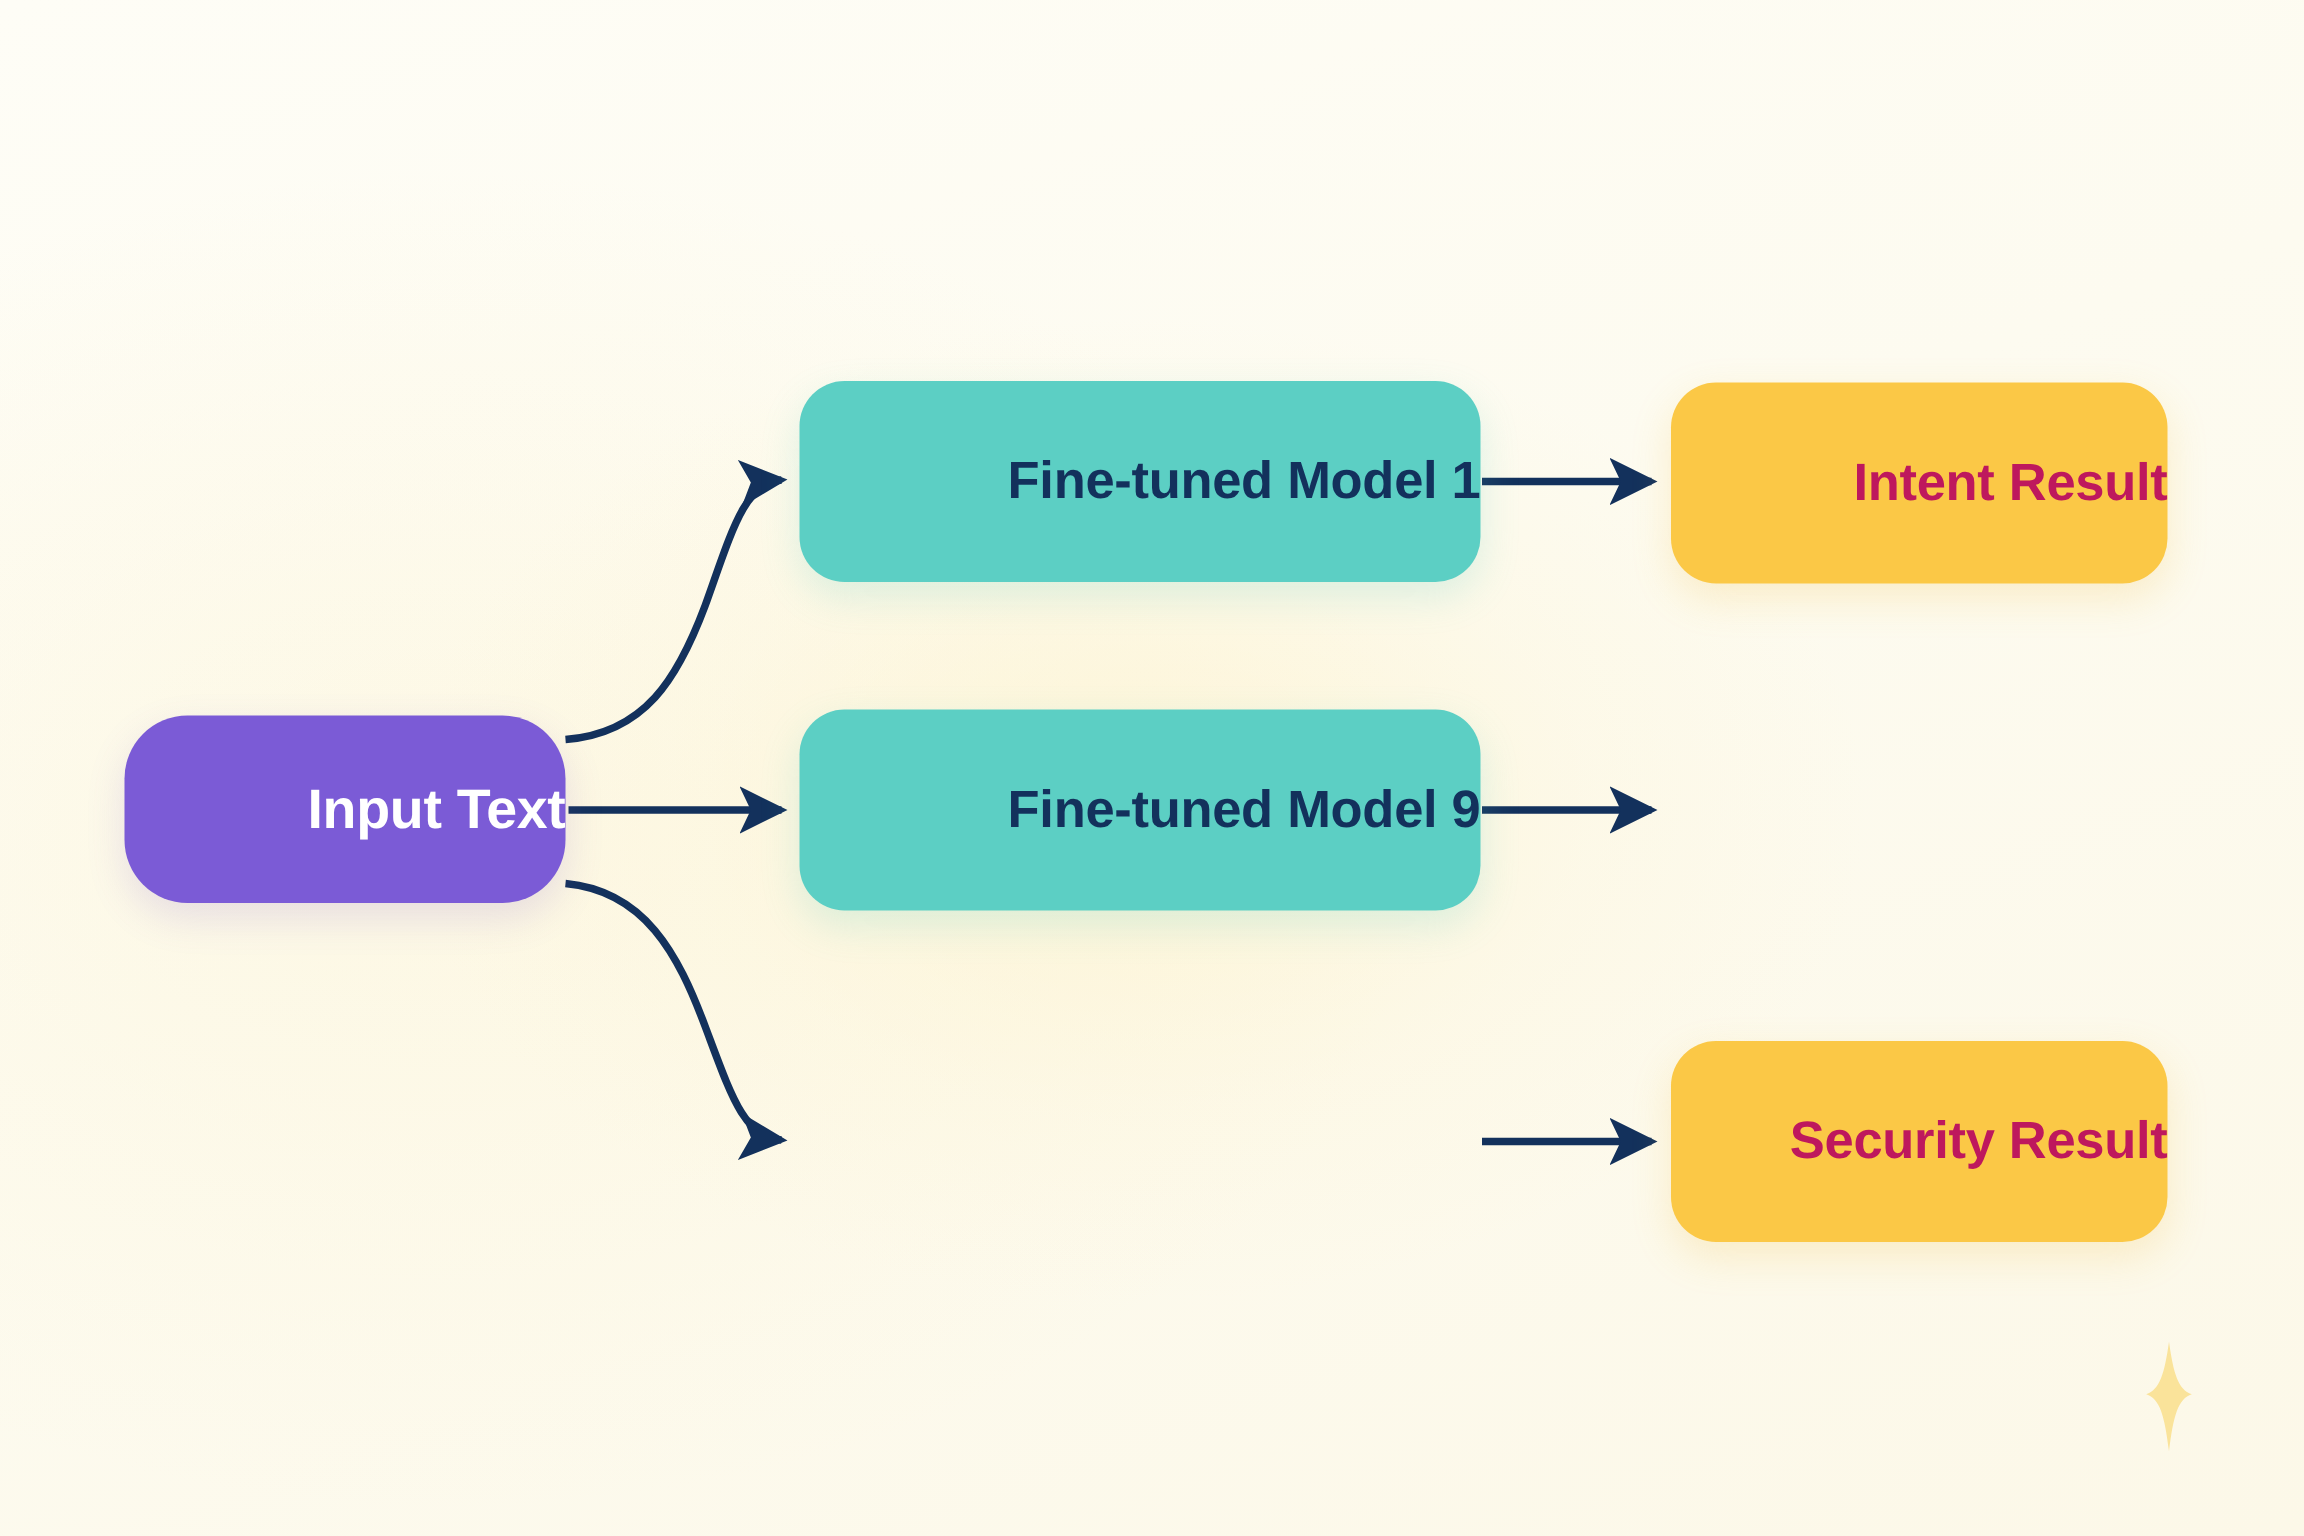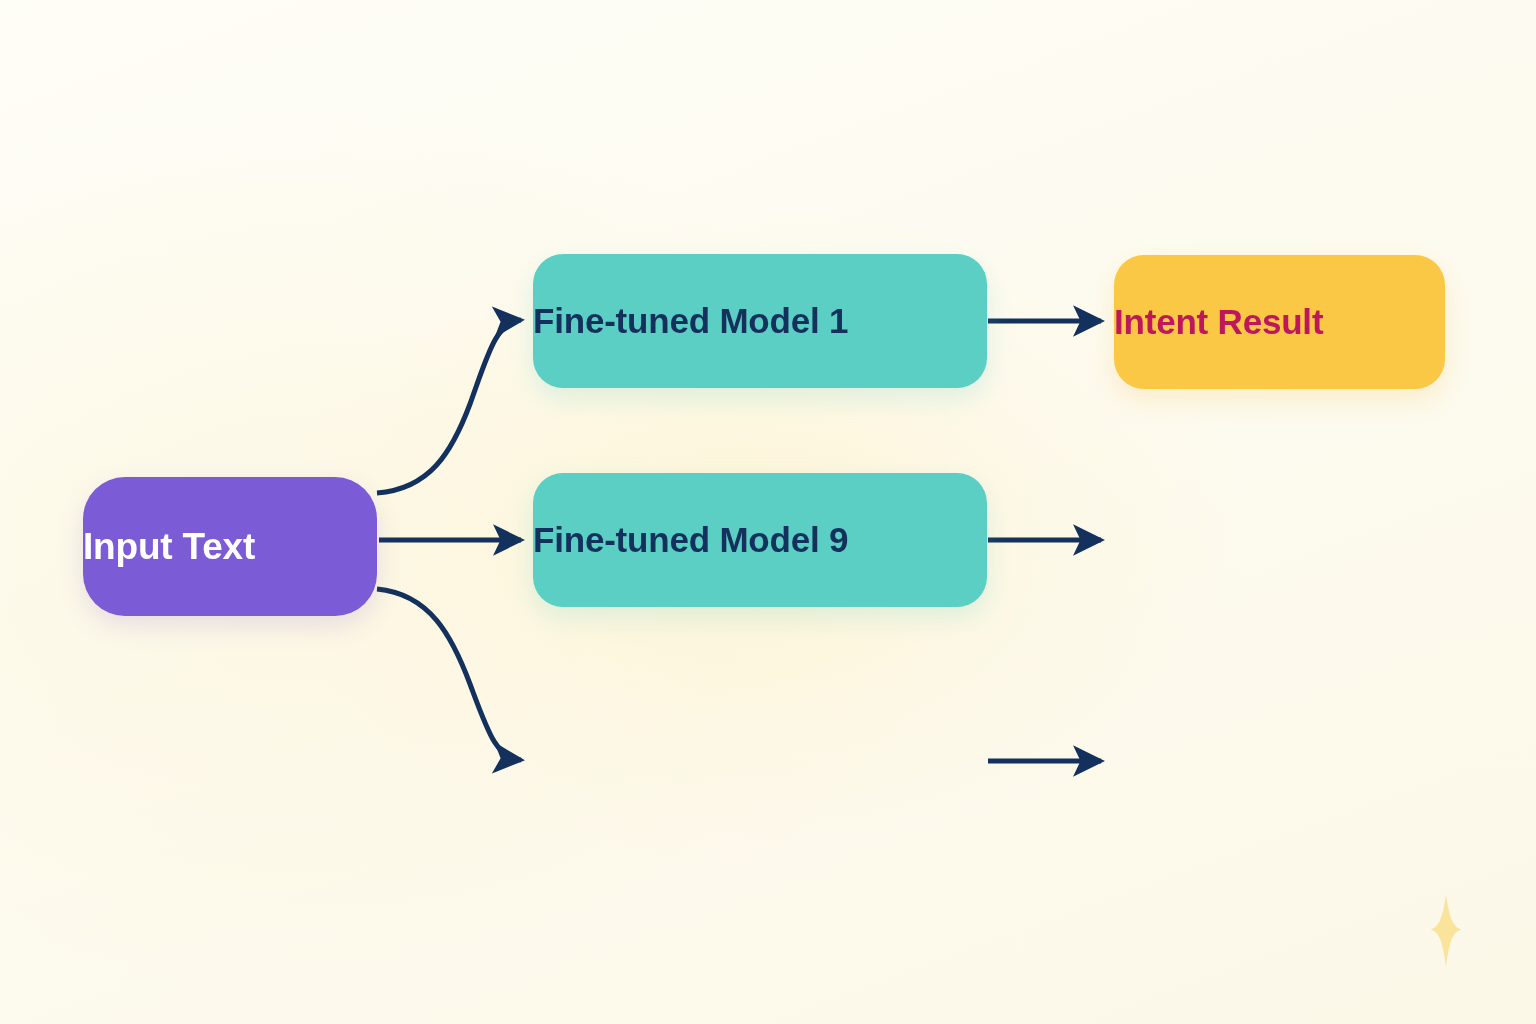--- a/index.html
+++ b/index.html
@@ -25,32 +25,33 @@
     top: 0;
     width: 1536px;
     height: 1024px;
     pointer-events: none;
   }
 
   .node {
     position: absolute;
     display: flex;
     align-items: center;
-    justify-content: flex-start;
+    justify-content: flex-end;
     box-sizing: border-box;
     text-align: center;
     letter-spacing: -0.2px;
     white-space: nowrap;
+    padding-left: 48px;
   }
 
   .node-input {
     left: 83px;
     top: 477px;
     width: 294px;
-    height: 139px;
+    height: 125px;
     border-radius: 42px;
     background: #7B5BD6;
     color: #FFFFFF;
     font-size: 37px;
     font-weight: bold;
     box-shadow: 0 10px 26px rgba(120, 90, 200, 0.16);
   }
 
   .node-model {
     left: 533px;
@@ -125,18 +126,21 @@
   <div class="node node-model row-1">
     <span>Fine-tuned Model 1</span>
   </div>
   <div class="node node-model row-2">
     <span>Fine-tuned Model 9</span>
   </div>
 
   <div class="node node-result res-1">
     <span>Intent Result</span>
   </div>
+  <div class="node node-result res-3">
+    <span>Security Result</span>
+  </div>
 
   <svg class="sparkle" viewBox="0 0 100 100" aria-hidden="true">
     <path d="M50 2 C54 30 58 44 70 48 C58 52 54 66 50 98 C46 66 42 52 30 48 C42 44 46 30 50 2 Z" fill="#FAE39A"></path>
   </svg>
 
 </div>
 
 </body></html>

